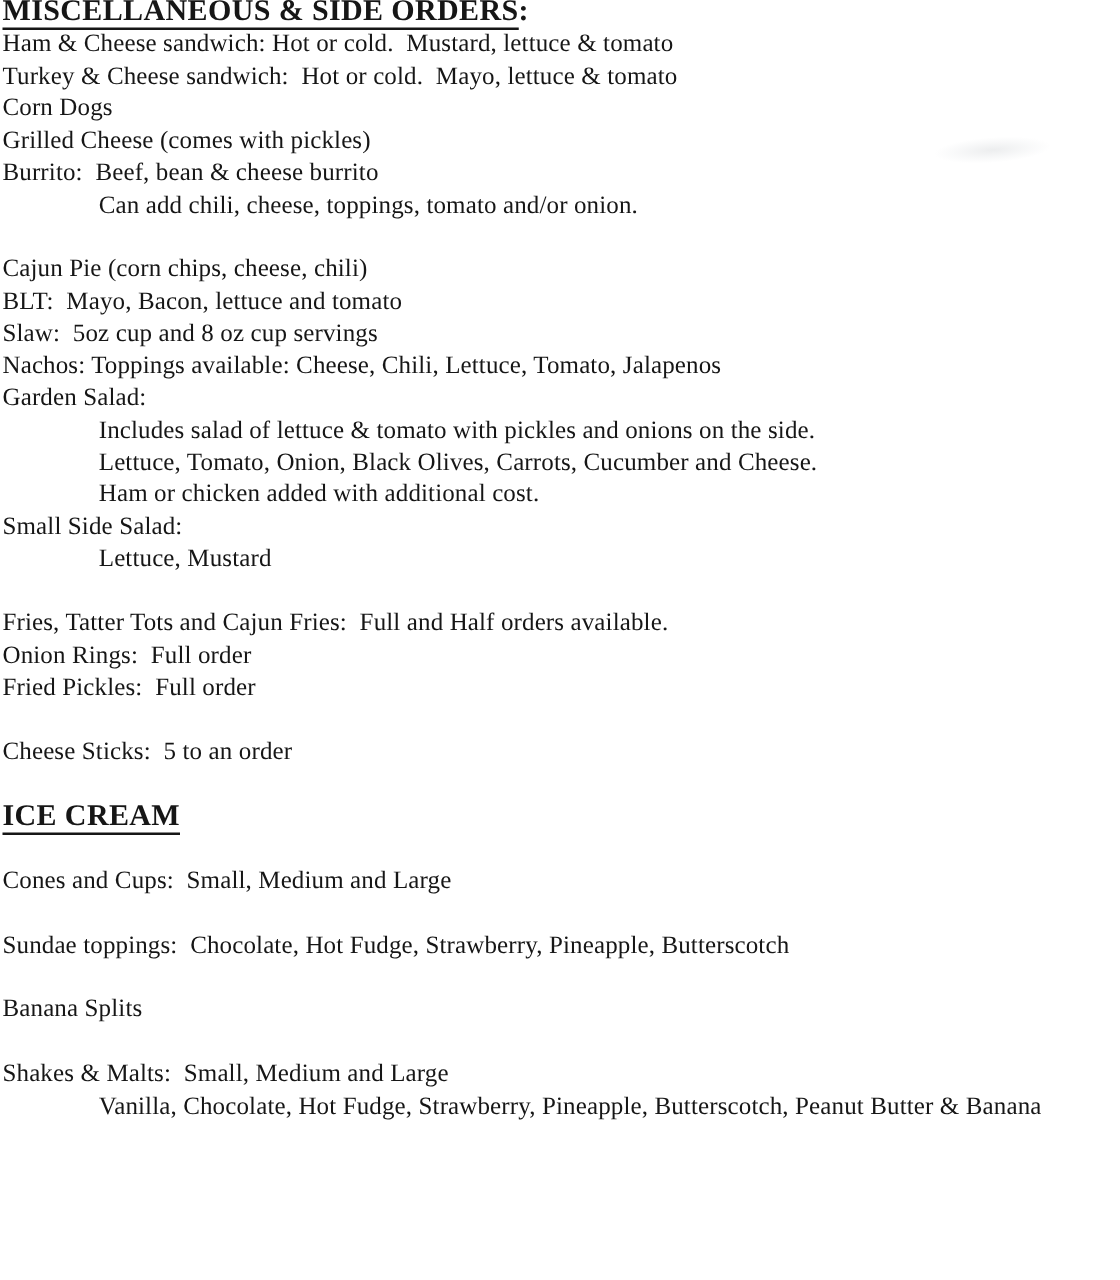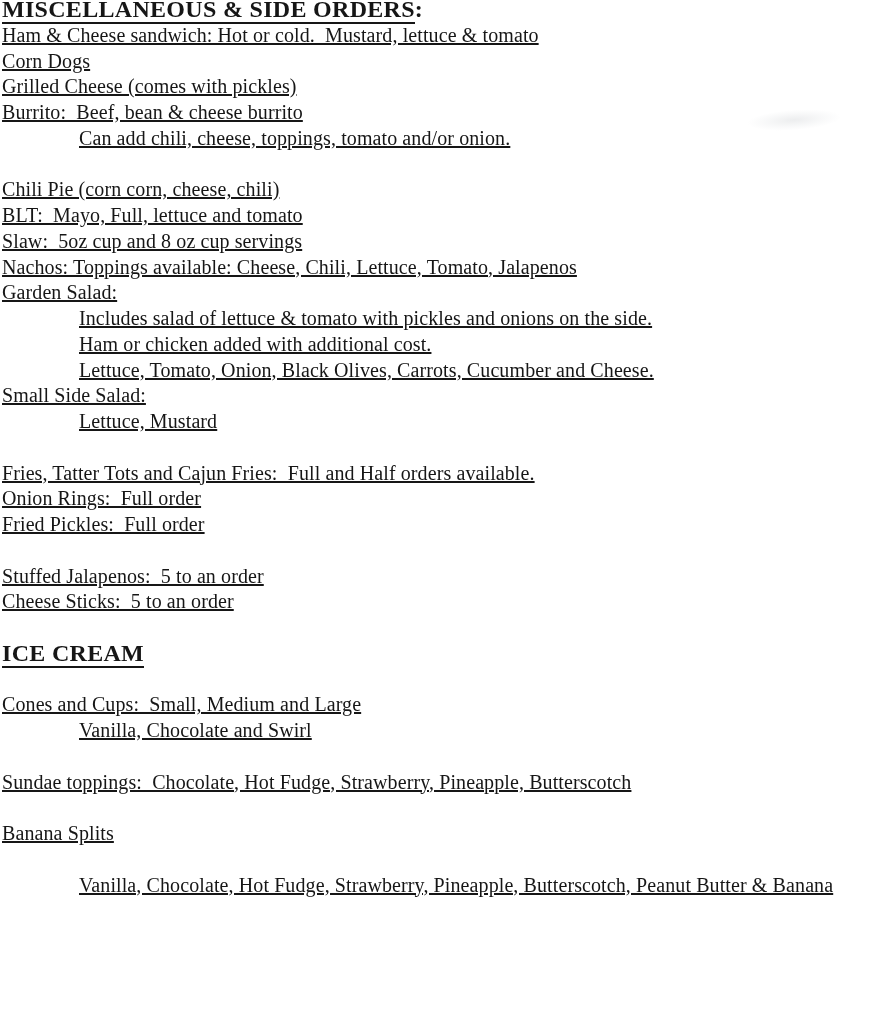--- a/index.html
+++ b/index.html
@@ -30,21 +30,20 @@
     font-weight: bold;
     white-space: pre-wrap;
     letter-spacing: 0.3px;
   }
   .heading .hd {
     border-bottom: 2.4px solid #161616;
   }
   .line {
     white-space: pre-wrap;
     min-height: 25.75px;
-    text-decoration: underline;
   }
   .indent {
     padding-left: 77px;
   }
   .smudge {
     position: absolute;
     left: 748px;
     top: 110px;
     width: 92px;
     height: 20px;
@@ -55,56 +54,56 @@
 </style>
 </head>
 <body>
 
 <div class="doc">
 
   <div class="section">
     <div class="heading"><span class="hd">MISCELLANEOUS &amp; SIDE ORDERS</span><span>:</span></div>
     <div class="lines">
         <div class="line">Ham &amp; Cheese sandwich: Hot or cold.  Mustard, lettuce &amp; tomato</div>
+        <div class="line">Turkey &amp; Cheese sandwich:  Hot or cold.  Mayo, lettuce &amp; tomato</div>
         <div class="line">Corn Dogs</div>
         <div class="line">Grilled Cheese (comes with pickles)</div>
         <div class="line">Burrito:  Beef, bean &amp; cheese burrito</div>
         <div class="line indent">Can add chili, cheese, toppings, tomato and/or onion.</div>
         <div class="line"></div>
-        <div class="line">Chili Pie (corn corn, cheese, chili)</div>
-        <div class="line">BLT:  Mayo, Full, lettuce and tomato</div>
+        <div class="line">Cajun Pie (corn chips, cheese, chili)</div>
+        <div class="line">BLT:  Mayo, Bacon, lettuce and tomato</div>
         <div class="line">Slaw:  5oz cup and 8 oz cup servings</div>
         <div class="line">Nachos: Toppings available: Cheese, Chili, Lettuce, Tomato, Jalapenos</div>
         <div class="line">Garden Salad:</div>
         <div class="line indent">Includes salad of lettuce &amp; tomato with pickles and onions on the side.</div>
+        <div class="line indent">Lettuce, Tomato, Onion, Black Olives, Carrots, Cucumber and Cheese.</div>
         <div class="line indent">Ham or chicken added with additional cost.</div>
-        <div class="line indent">Lettuce, Tomato, Onion, Black Olives, Carrots, Cucumber and Cheese.</div>
         <div class="line">Small Side Salad:</div>
         <div class="line indent">Lettuce, Mustard</div>
         <div class="line"></div>
         <div class="line">Fries, Tatter Tots and Cajun Fries:  Full and Half orders available.</div>
         <div class="line">Onion Rings:  Full order</div>
         <div class="line">Fried Pickles:  Full order</div>
         <div class="line"></div>
-        <div class="line">Stuffed Jalapenos:  5 to an order</div>
         <div class="line">Cheese Sticks:  5 to an order</div>
         <div class="line"></div>
       </div>
   </div>
 
   <div class="section">
     <div class="heading"><span class="hd">ICE CREAM</span><span></span></div>
     <div class="lines">
         <div class="line"></div>
         <div class="line">Cones and Cups:  Small, Medium and Large</div>
-        <div class="line indent">Vanilla, Chocolate and Swirl</div>
         <div class="line"></div>
         <div class="line">Sundae toppings:  Chocolate, Hot Fudge, Strawberry, Pineapple, Butterscotch</div>
         <div class="line"></div>
         <div class="line">Banana Splits</div>
         <div class="line"></div>
+        <div class="line">Shakes &amp; Malts:  Small, Medium and Large</div>
         <div class="line indent">Vanilla, Chocolate, Hot Fudge, Strawberry, Pineapple, Butterscotch, Peanut Butter &amp; Banana</div>
       </div>
   </div>
 
 </div>
 
 <div class="smudge"></div>
 
 </body></html>

